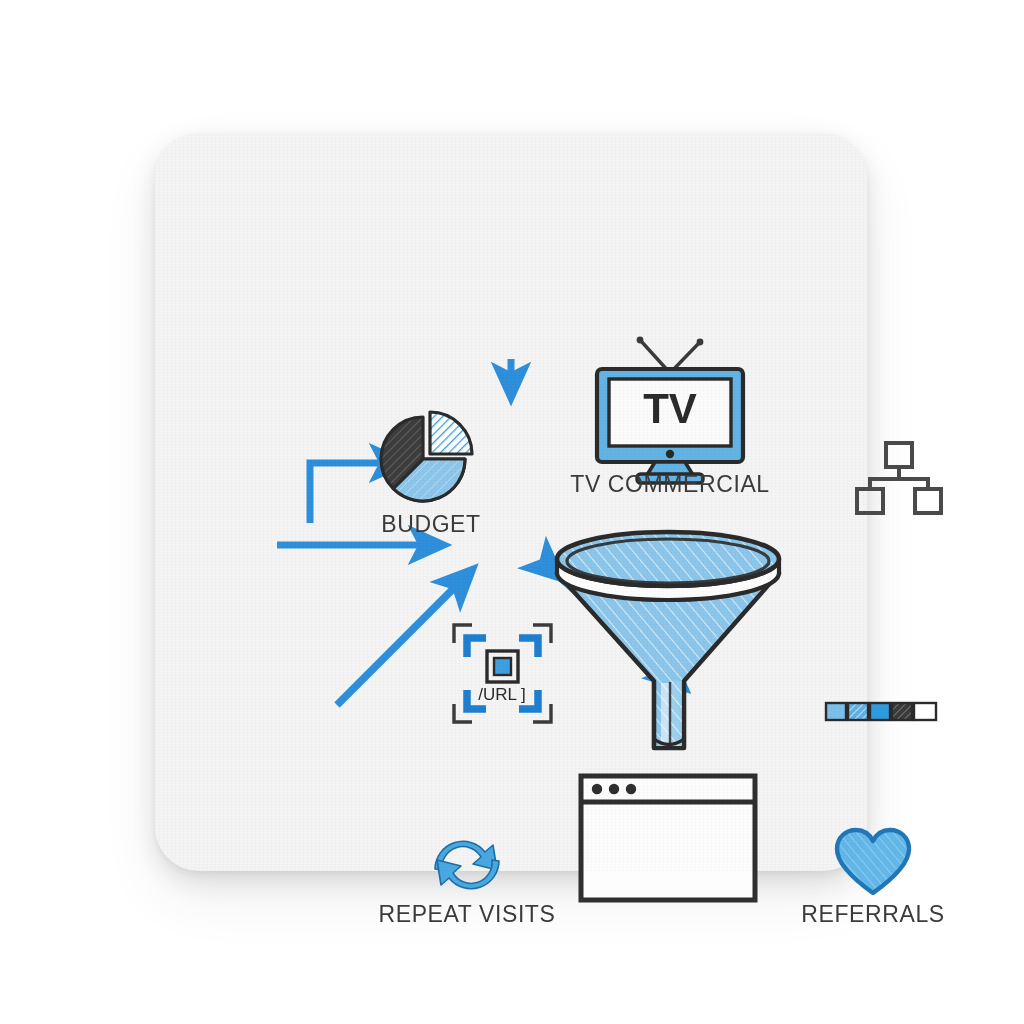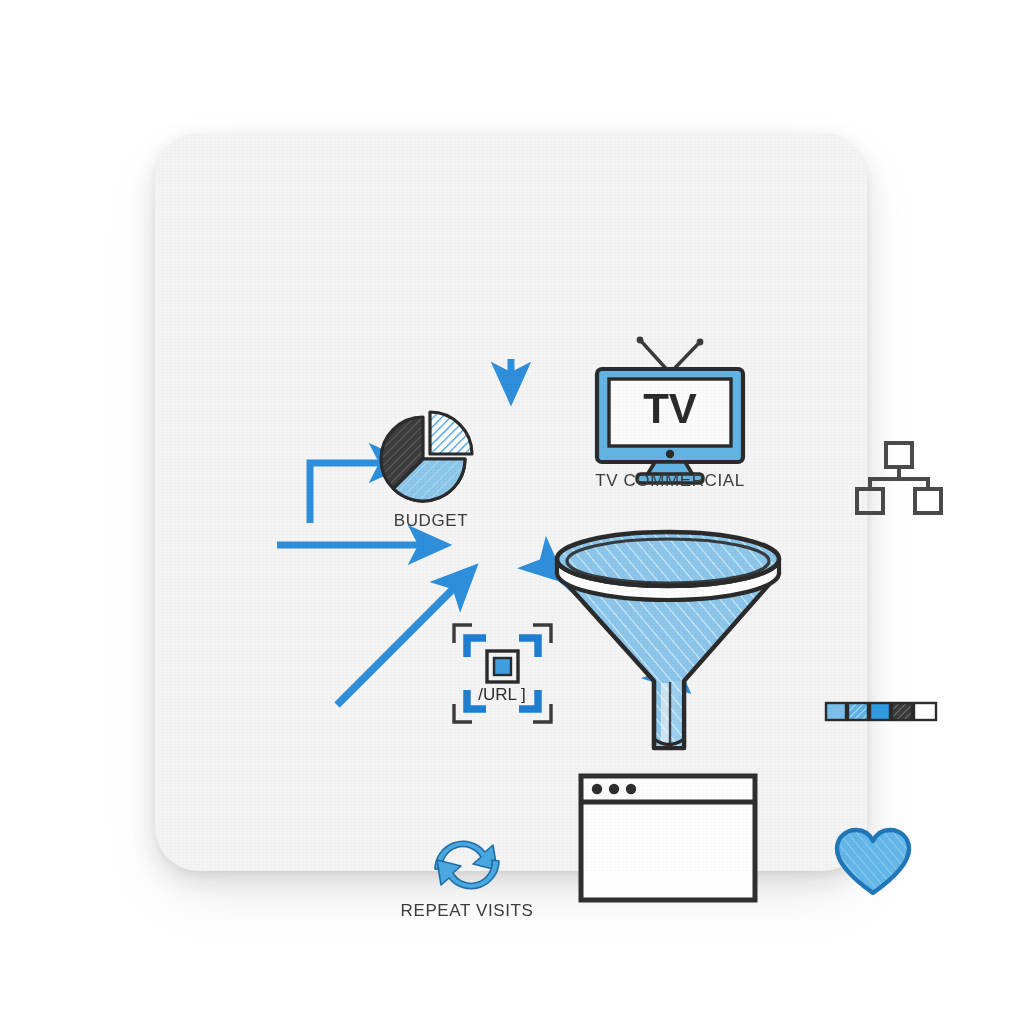--- a/index.html
+++ b/index.html
@@ -50,21 +50,21 @@
     position: absolute;
   }
 
   .nlabel {
     position: absolute;
     width: 260px;
     left: 50%;
     transform: translateX(-50%);
     text-align: center;
     font-family: "Liberation Sans", sans-serif;
-    font-size: 17px;
+    font-size: 23px;
     letter-spacing: 0.6px;
     color: #3b3b3b;
     white-space: nowrap;
   }
 
   svg { display: block; overflow: visible; }
 
   
   #tv-node       { left: 420px; top: 196px;  width: 190px; height: 170px; }
   #budget-node   { left: 216px; top: 276px;  width: 120px; height: 135px; }
@@ -291,16 +291,17 @@
           </pattern>
         </defs>
         <path d="M40,66
                  C12,46 4,32 4,22
                  C4,10 13,3 23,3
                  C31,3 37,8 40,14
                  C43,8 49,3 57,3
                  C67,3 76,10 76,22
                  C76,32 68,46 40,66 Z" fill="url(#heartHatch)" stroke="#2077b8" stroke-width="4.4" stroke-linejoin="round"></path>
       </svg>
+      <div class="nlabel lbl-referral">REFERRALS</div>
     </div>
 
   </div>
 </div>
 
 </body></html>

